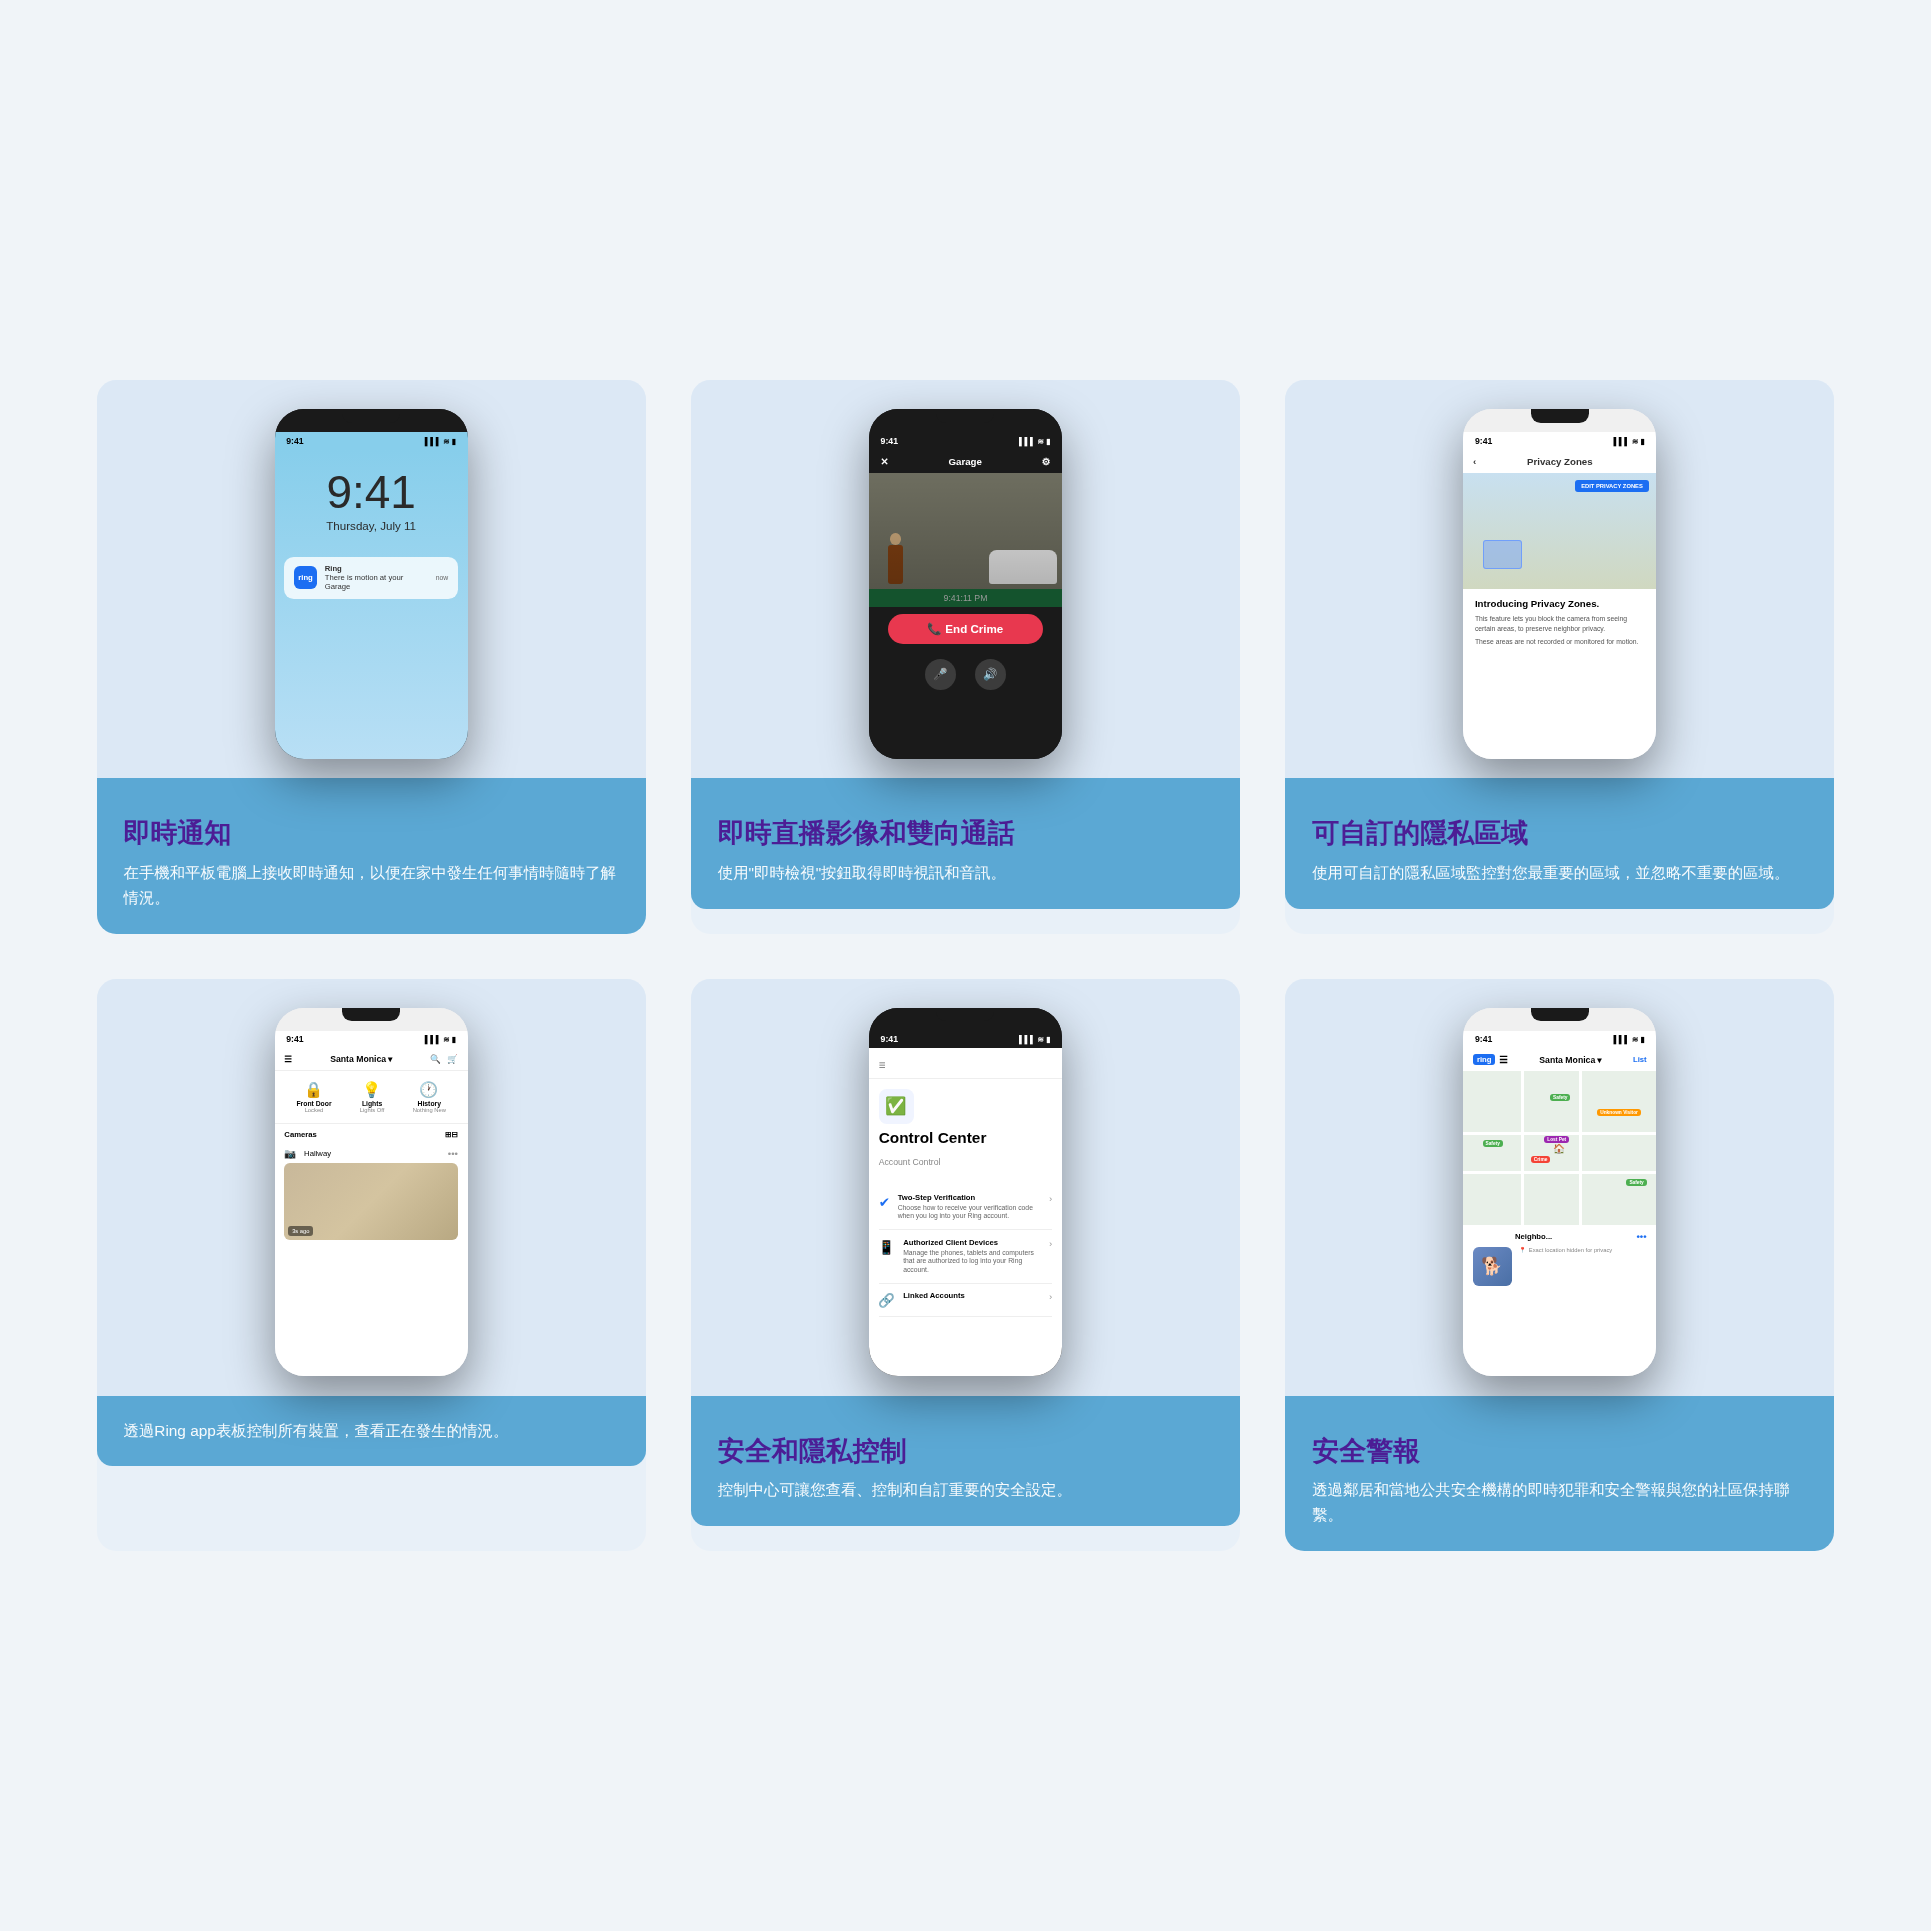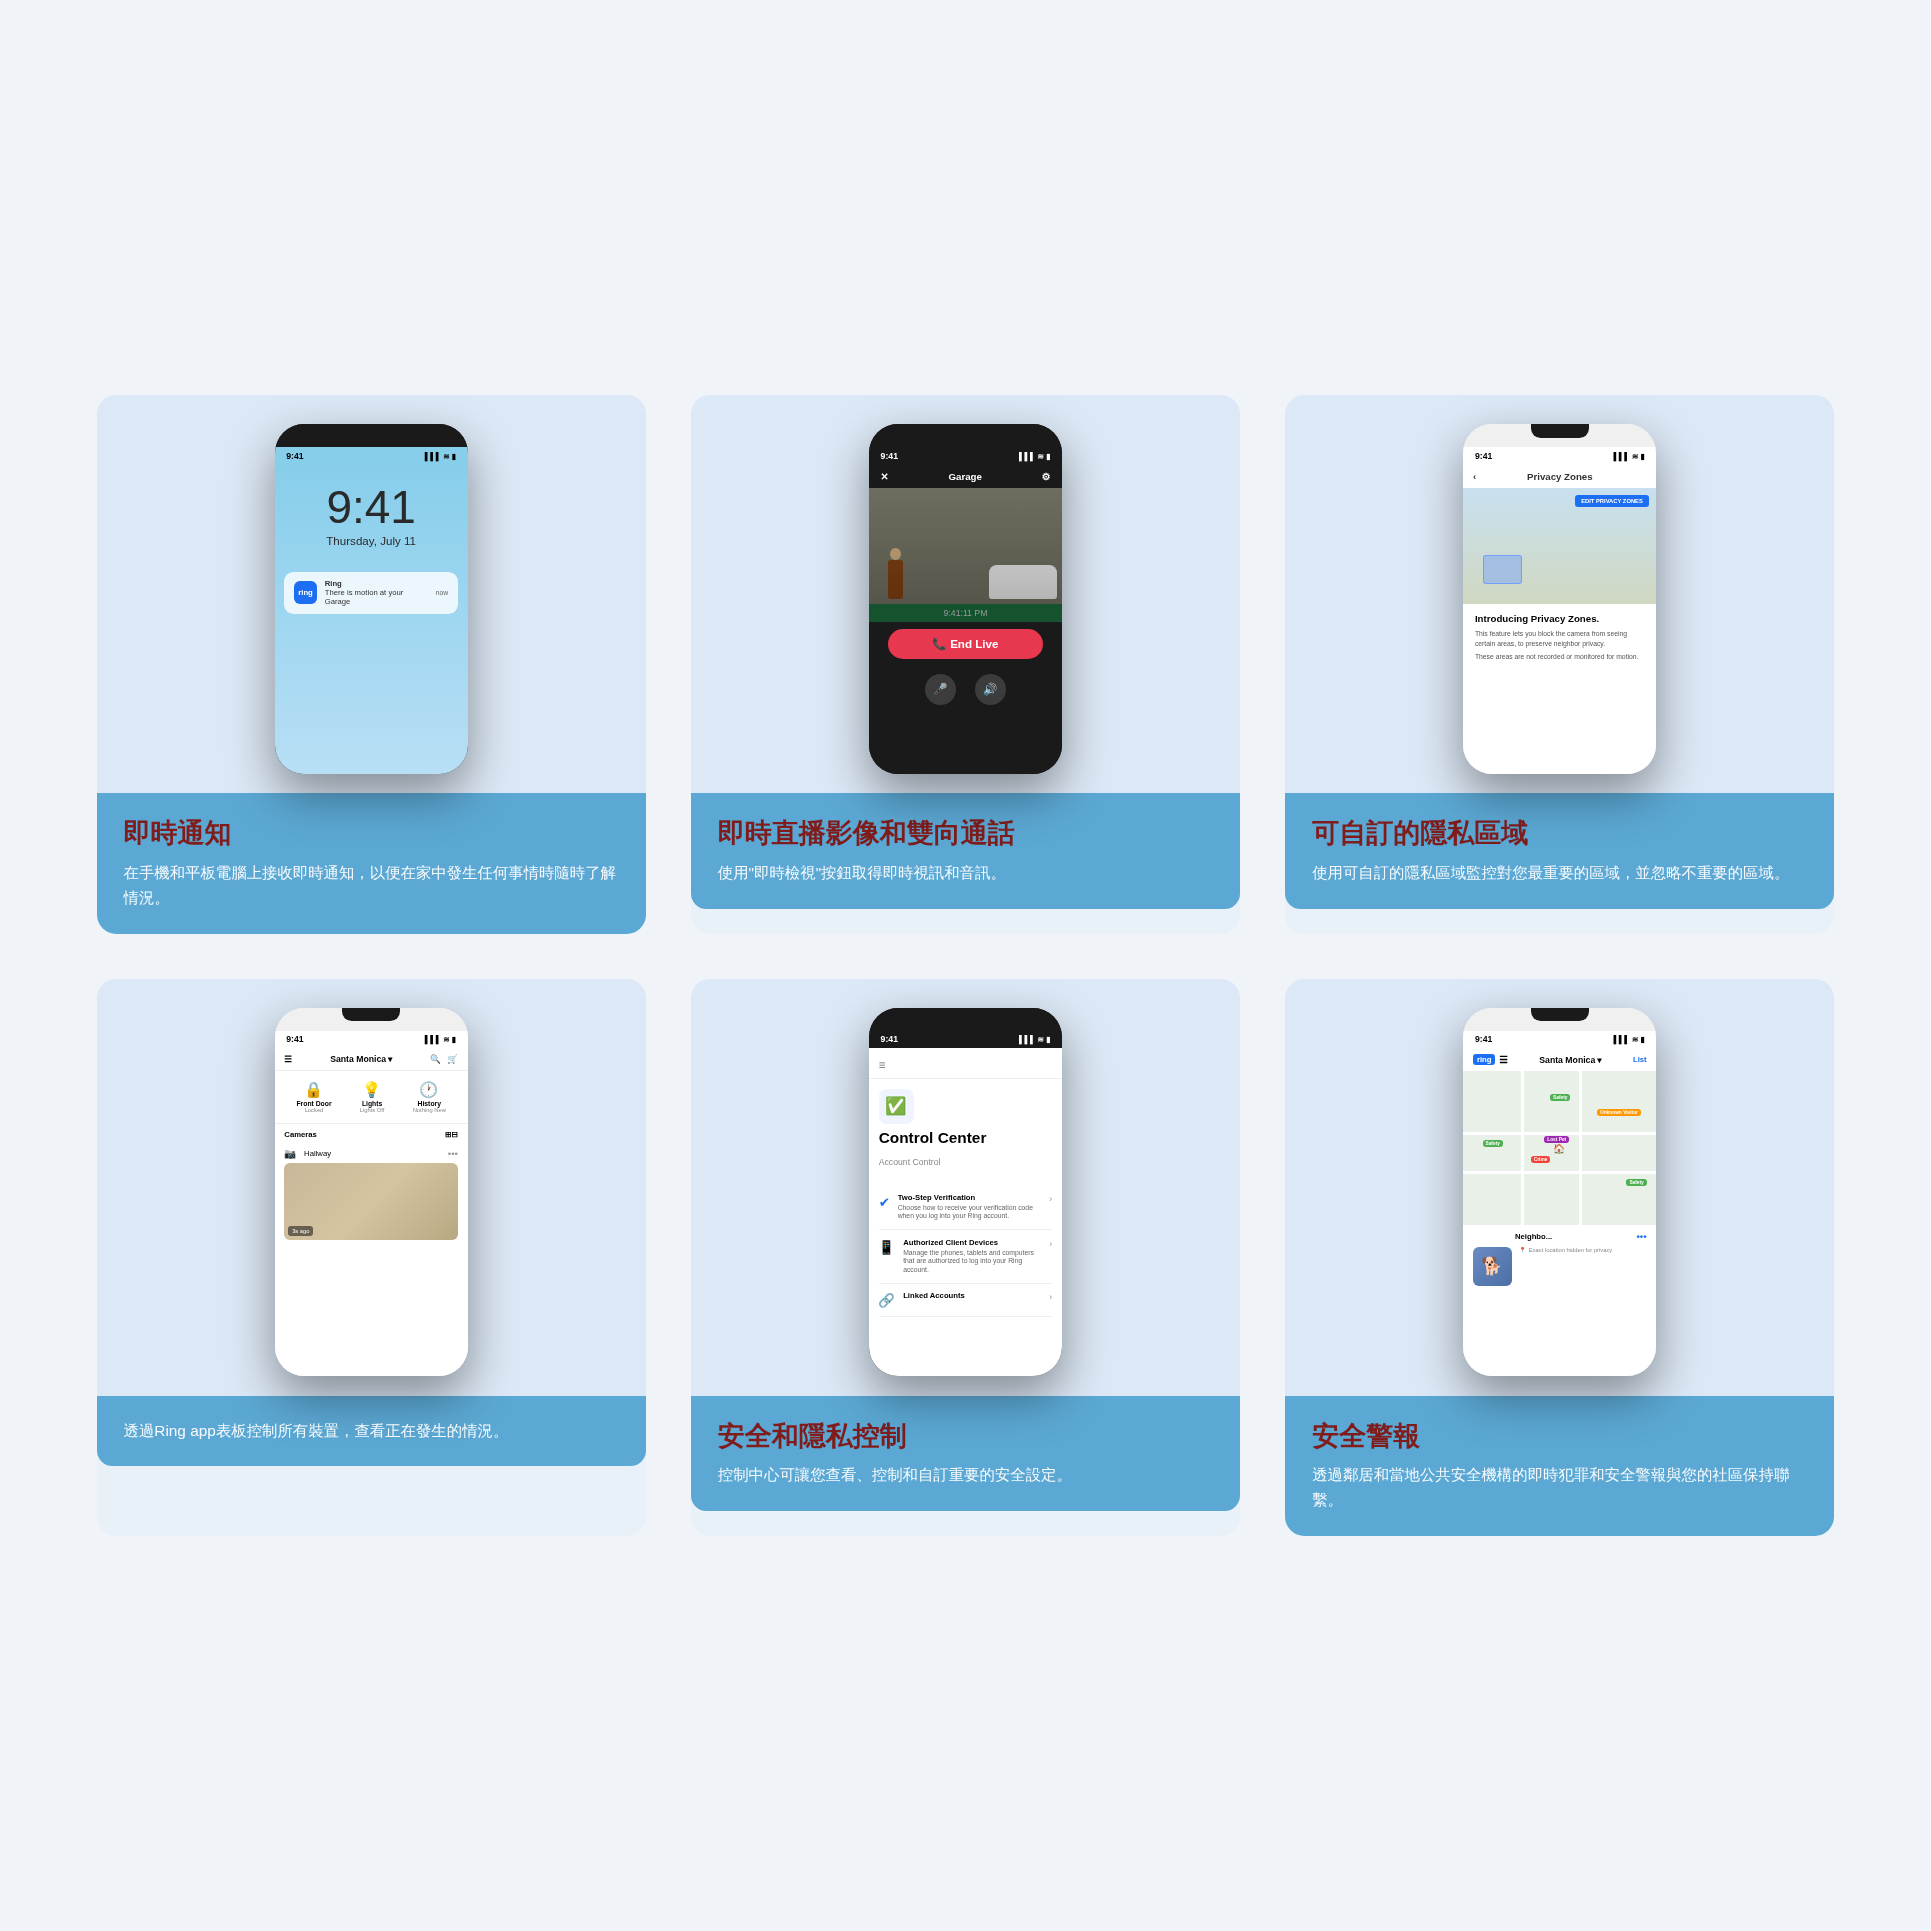--- a/index.html
+++ b/index.html
@@ -34,25 +34,26 @@
       min-height: 367px;
       background: #dce8f5;
       border-radius: 15.4px 15.4px 0 0;
     }
     .text-area {
       background: #5ba8d4;
       padding: 23px 27px;
       border-radius: 0 0 15.4px 15.4px;
     }
     .text-area h3 {
-      color: #7f1d1d;
+      color: #4c1d95;
       font-size: 27px;
       font-weight: 700;
       margin-bottom: 9.7px;
       line-height: 1.3;
+      margin-top: 15px;
     }
     .text-area p {
       color: white;
       font-size: 15.4px;
       line-height: 1.6;
       opacity: 0.95;
     }
 
     
     .phone-mockup {
@@ -529,21 +530,21 @@
             </div>
             <div class="garage-video">
               <div class="garage-bg"></div>
               <div class="garage-car"></div>
               <div class="garage-person"></div>
               <div class="garage-video-overlay"></div>
             </div>
             <div class="live-timestamp">9:41:11 PM</div>
             <div class="end-live-btn">
               <span>📞 </span>
-              <span>End Live</span>
+              <span>End Crime</span>
             </div>
             <div class="phone-controls">
               <div class="control-circle">🎤</div>
               <div class="control-circle">🔊</div>
             </div>
           </div>
         </div>
       </div>
     </div>
     <div class="text-area">

